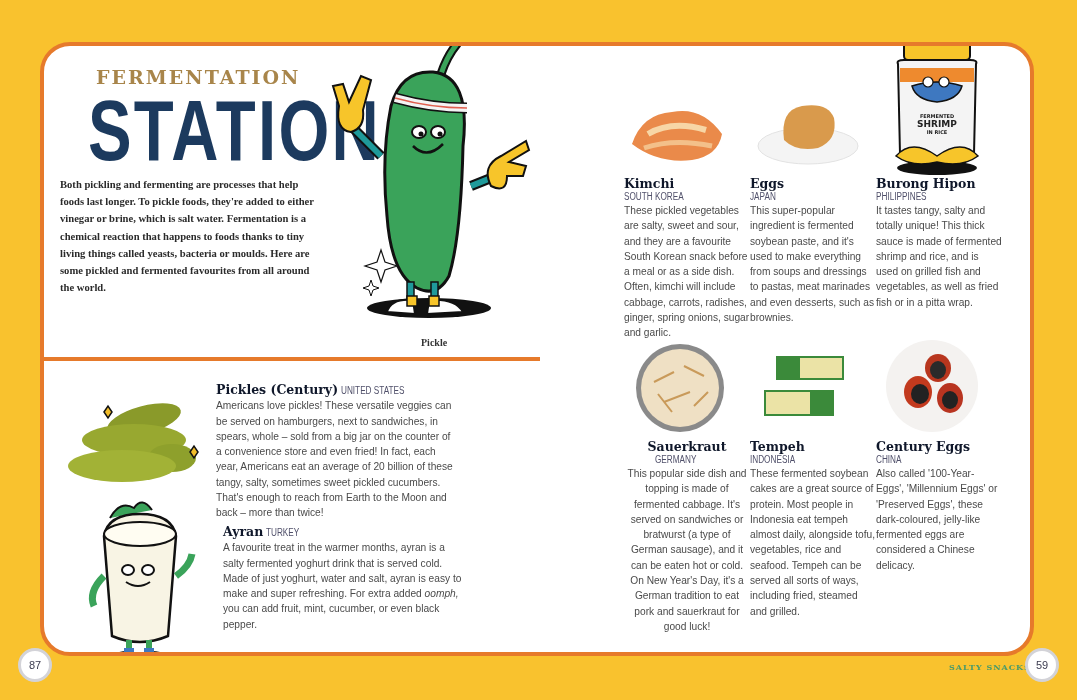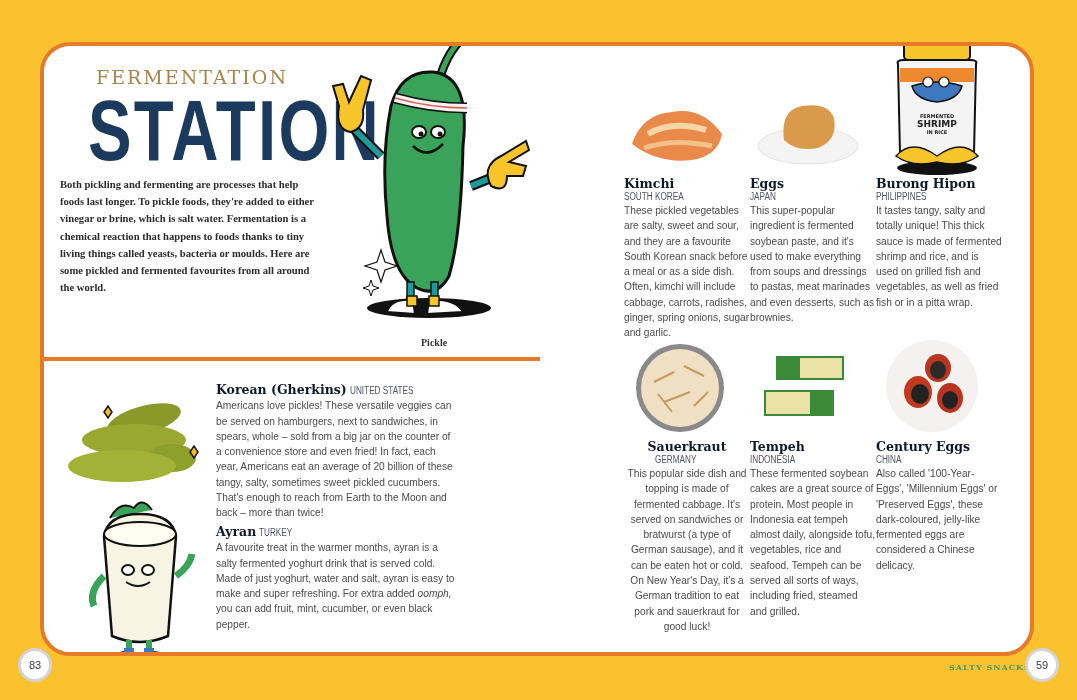--- a/index.html
+++ b/index.html
@@ -20,21 +20,21 @@
     border-radius: 30px;
     overflow: hidden;
   }
   
   .hdivider {
     position: absolute; left: 0; top: 311px; width: 496px; height: 4px;
     background: #e67a2b;
   }
   .title-small {
     position: absolute; left: 52px; top: 20px;
-    font-family: "DejaVu Serif", serif; font-weight: normal;
+    font-family: "DejaVu Serif", serif; font-weight: bold;
     font-size: 19px; letter-spacing: 2px; color: #a8854a;
   }
   .title-big {
     position: absolute; left: 44px; top: 38px;
     font-family: "Liberation Sans", sans-serif; font-weight: bold;
     font-size: 86px; line-height: 92px; color: #1c3a5e;
     transform: scaleX(0.76); transform-origin: left top;
     letter-spacing: 3px;
   }
   .intro {
@@ -158,26 +158,26 @@
       <path d="M96 80 Q110 70 112 58" stroke="#3aa35a" stroke-width="7" fill="none"></path>
       <rect x="46" y="144" width="6" height="12" fill="#3aa35a"></rect>
       <rect x="66" y="144" width="6" height="12" fill="#3aa35a"></rect>
       <path d="M30 166 Q34 154 52 156 L52 166Z" fill="#fff" stroke="#111" stroke-width="1.5"></path>
       <path d="M66 166 L66 156 Q86 154 90 166Z" fill="#fff" stroke="#111" stroke-width="1.5"></path>
       <rect x="44" y="152" width="10" height="8" fill="#3e78c0"></rect>
       <rect x="64" y="152" width="10" height="8" fill="#3e78c0"></rect>
     </svg>
 
     <div class="entry-left" style="top:336px;">
-      <span class="entry-name">Korean (Gherkins)</span>
+      <span class="entry-name">Pickles (Century)</span>
       <span class="entry-country">UNITED STATES</span>
       <div class="entry-body">Americans love pickles! These versatile veggies can be served on hamburgers, next to sandwiches, in spears, whole – sold from a big jar on the counter of a convenience store and even fried! In fact, each year, Americans eat an average of 20 billion of these tangy, salty, sometimes sweet pickled cucumbers. That's enough to reach from Earth to the Moon and back – more than twice!</div>
     </div>
 
-    <div class="entry-left" style="top:478px;">
+    <div class="entry-left" style="top:478px;margin-left:7px;">
       <span class="entry-name">Ayran</span>
       <span class="entry-country">TURKEY</span>
       <div class="entry-body"><span>A favourite treat in the warmer months, ayran is a salty fermented yoghurt drink that is served cold. Made of just yoghurt, water and salt, ayran is easy to make and super refreshing. For extra added </span><i>oomph,</i><span> you can add fruit, mint, cucumber, or even black pepper.</span></div>
     </div>
 
     <svg class="food-img" style="left:578px; top:48px; width:110px; height:75px;" viewBox="0 0 110 75">
       <path d="M10 50 Q20 20 50 18 Q80 12 100 40 Q96 62 70 66 Q36 70 10 50Z" fill="#ea8a4a"></path>
       <path d="M26 40 Q50 26 84 36" stroke="#f7d6a6" stroke-width="6" fill="none"></path>
       <path d="M22 54 Q52 44 90 52" stroke="#f3c08a" stroke-width="5" fill="none"></path>
     </svg>
@@ -245,16 +245,16 @@
       <span class="entry-country">INDONESIA</span>
       <div class="entry-body">These fermented soybean cakes are a great source of protein. Most people in Indonesia eat tempeh almost daily, alongside tofu, vegetables, rice and seafood. Tempeh can be served all sorts of ways, including fried, steamed and grilled.</div>
     </div>
     <div class="food" style="left:832px; top:393px;">
       <div class="entry-name">Century Eggs</div>
       <span class="entry-country">CHINA</span>
       <div class="entry-body">Also called '100-Year-Eggs', 'Millennium Eggs' or 'Preserved Eggs', these dark-coloured, jelly-like fermented eggs are considered a Chinese delicacy.</div>
     </div>
   </div>
 
-  <div class="page-num" style="left:18px; top:648px;">83</div>
+  <div class="page-num" style="left:18px; top:648px;">87</div>
   <div class="section-label">SALTY SNACKS</div>
   <div class="page-num" style="left:1025px; top:648px;">59</div>
 </div>
 
 </body></html>

